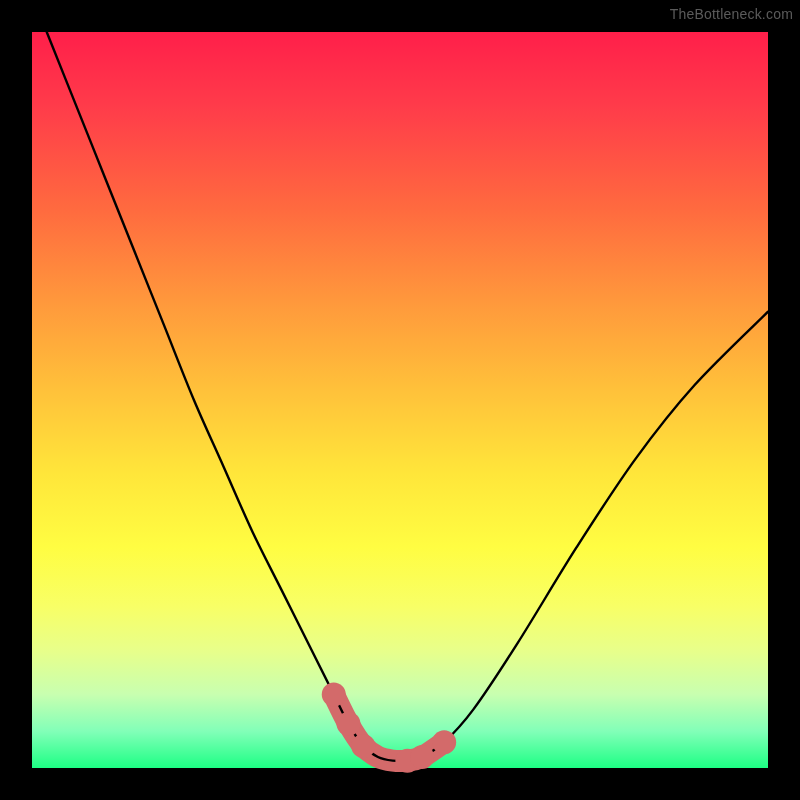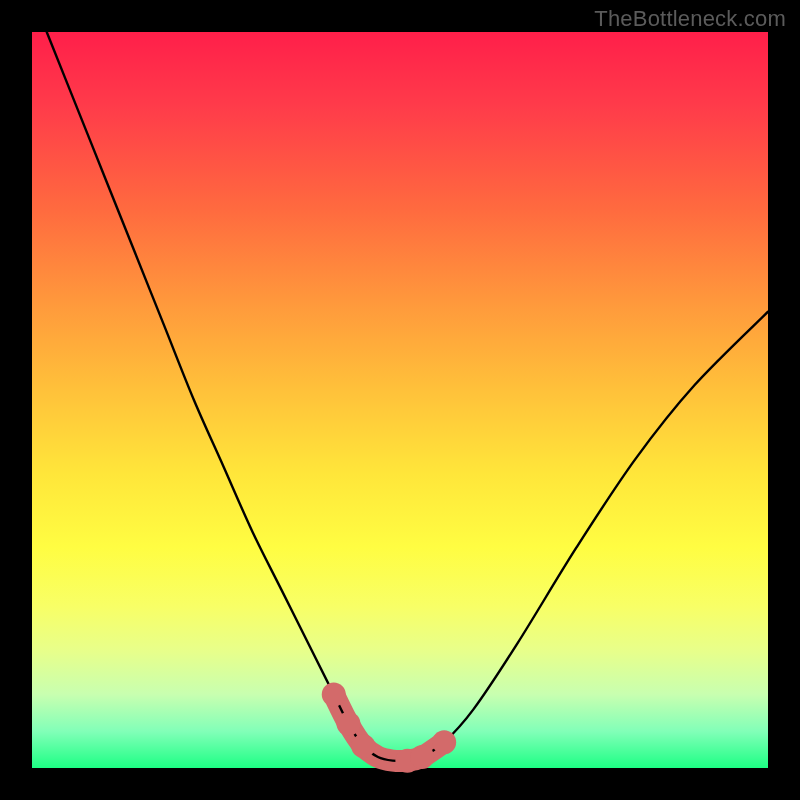--- a/index.html
+++ b/index.html
@@ -34,23 +34,23 @@
       #f8ff66 78%,
       #e8ff8a 84%,
       #c8ffb0 90%,
       #82ffb8 95%,
       #1dff84 100%
     );
   }
   .watermark {
     position: absolute;
     top: 6px;
-    right: 14px;
+    right: 7px;
     color: #5b5b5b;
-    font-size: 22px;
+    font-size: 14px;
     font-weight: 500;
     letter-spacing: 0.2px;
     user-select: none;
   }
   svg.curve {
     position: absolute;
     left: 0; top: 0;
     width: 736px; height: 736px;
     overflow: visible;
   }

